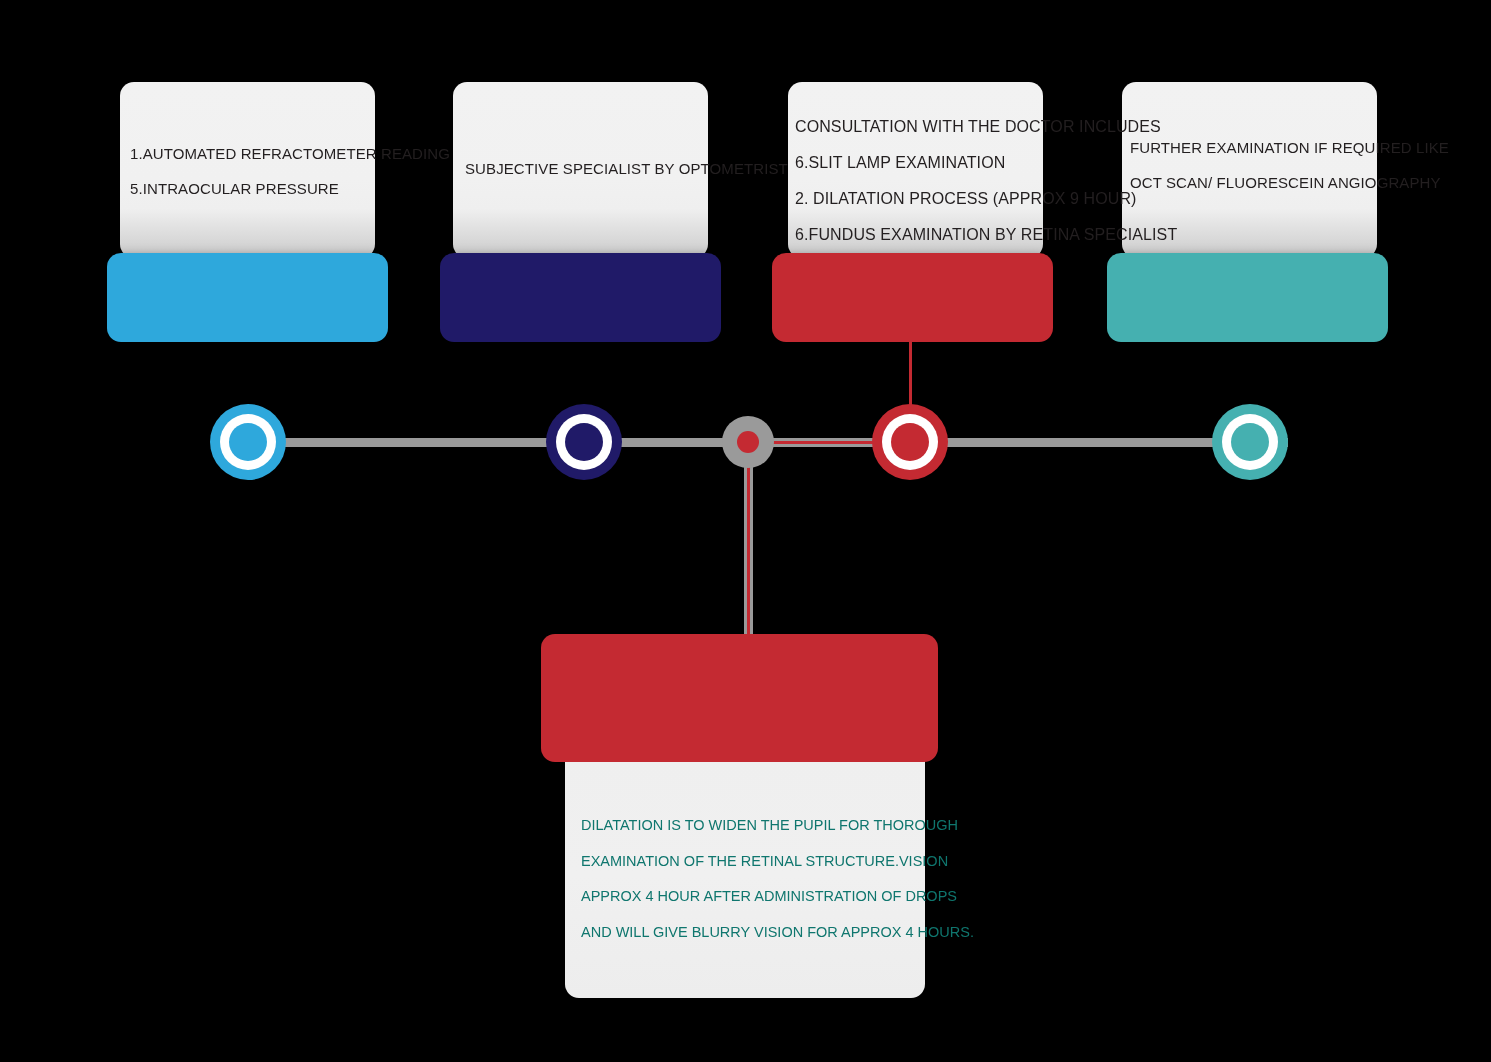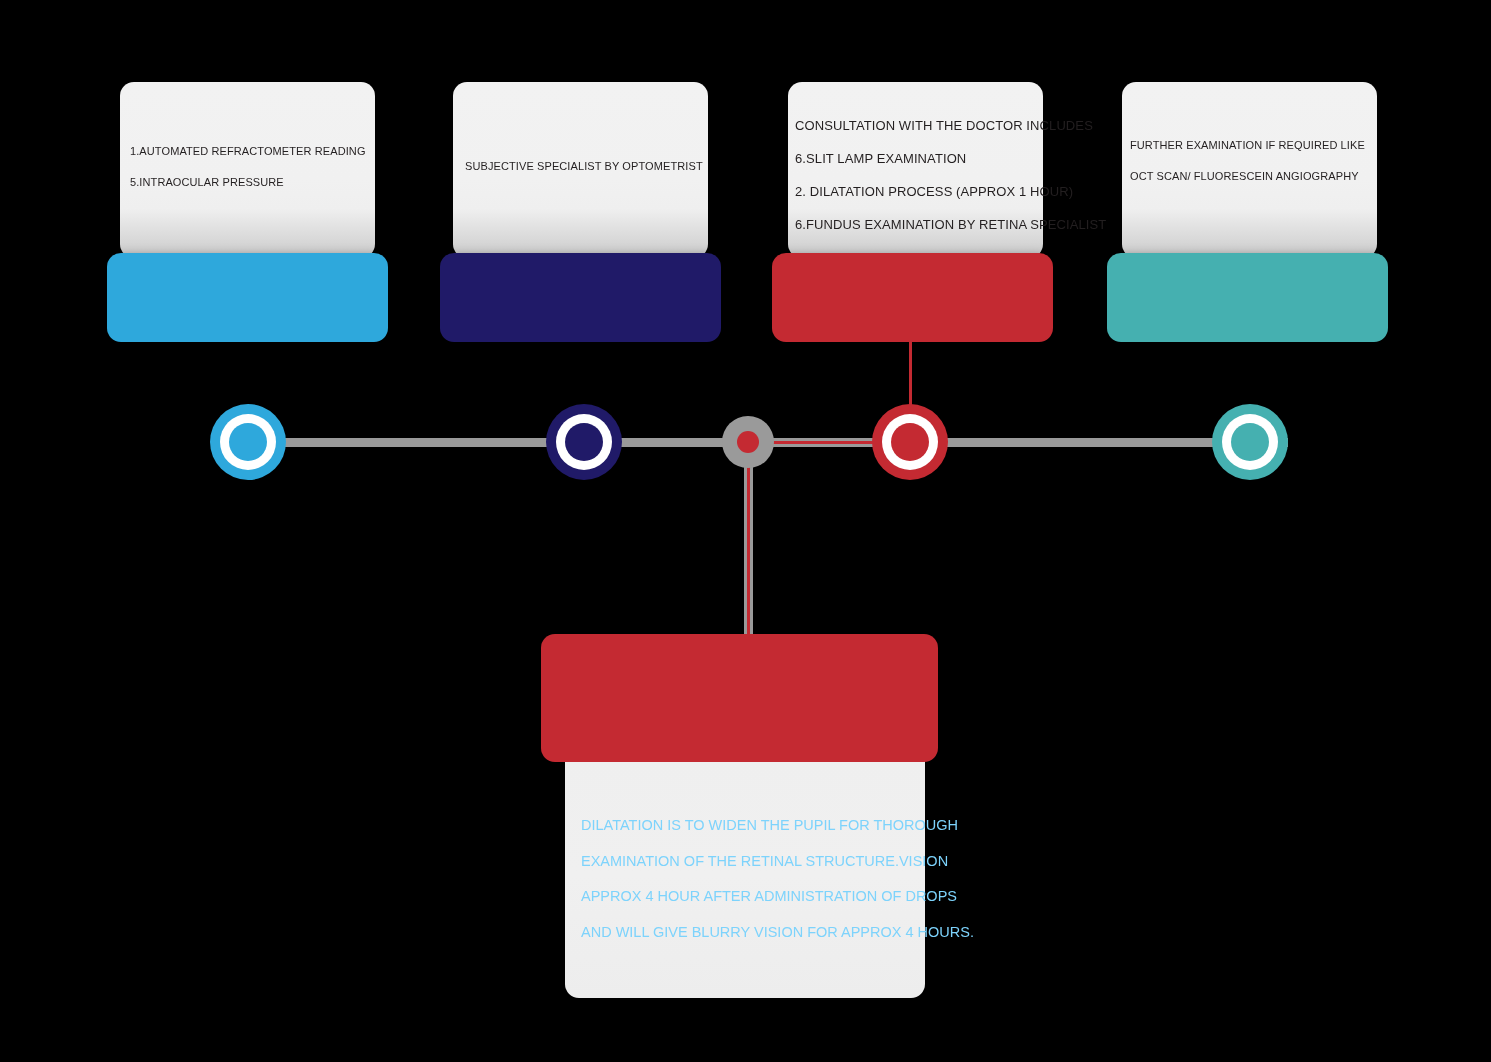--- a/index.html
+++ b/index.html
@@ -101,21 +101,21 @@
   .card-band {
     position:absolute;
     border-radius:14px;
     z-index:3;
     box-shadow:0 4px 12px rgba(0,0,0,0.5);
   }
   .card-text {
     position:absolute;
     z-index:4;
     color:#231f20;
-    font-size:11px;
+    font-size:15px;
     letter-spacing:0.1px;
     line-height:1.0;
     white-space:nowrap;
   }
   .card-text .line { margin-bottom:20px; }
   .card-text .line:last-child { margin-bottom:0; }
 
   
   .bottom-band {
     position:absolute;
@@ -131,21 +131,21 @@
     width:360px; height:308px;
     background:linear-gradient(to bottom, #cfcfcf 0%, #e4e4e4 10%, #efefef 22%, #f0f0f0 60%, #ededed 100%);
     border-radius:14px;
     box-shadow:0 4px 12px rgba(0,0,0,0.5);
     z-index:2;
   }
   .bottom-text {
     position:absolute;
     left:581px; top:818px;
     z-index:4;
-    color:#7dd3fc;
+    color:#0f766e;
     font-size:14.5px;
     line-height:1.0;
     white-space:nowrap;
   }
   .bottom-text .line { margin-bottom:21px; }
   .bottom-text .line:last-child { margin-bottom:12px; }
 </style>
 </head>
 <body>
 
@@ -164,24 +164,24 @@
     <div class="card-white" style="left:453px; top:82px; width:255px; height:176px;"></div>
     <div class="card-band" style="left:440px; top:253px; width:281px; height:89px; background:#201a68;"></div>
     <div class="card-text" style="left:465px; top:161px; width:250px;">
       <div class="line">SUBJECTIVE SPECIALIST BY OPTOMETRIST</div>
     </div>
   </div>
 
   <div class="card-group">
     <div class="card-white" style="left:788px; top:82px; width:255px; height:176px;"></div>
     <div class="card-band" style="left:772px; top:253px; width:281px; height:89px; background:#c42a32;"></div>
-    <div class="card-text" style="left:795px; top:119px; font-size:13px;">
+    <div class="card-text" style="left:795px; top:119px; font-size:16px;">
       <div class="line">CONSULTATION WITH THE DOCTOR INCLUDES</div>
       <div class="line">6.SLIT LAMP EXAMINATION</div>
-      <div class="line">2. DILATATION PROCESS (APPROX 1 HOUR)</div>
+      <div class="line">2. DILATATION PROCESS (APPROX 9 HOUR)</div>
       <div class="line"> 6.FUNDUS EXAMINATION BY RETINA SPECIALIST</div>
     </div>
   </div>
 
   <div class="card-group">
     <div class="card-white" style="left:1122px; top:82px; width:255px; height:176px;"></div>
     <div class="card-band" style="left:1107px; top:253px; width:281px; height:89px; background:#45b0b0;"></div>
     <div class="card-text" style="left:1130px; top:140px;">
       <div class="line">FURTHER EXAMINATION IF REQUIRED LIKE</div>
       <div class="line">OCT SCAN/ FLUORESCEIN ANGIOGRAPHY</div>

